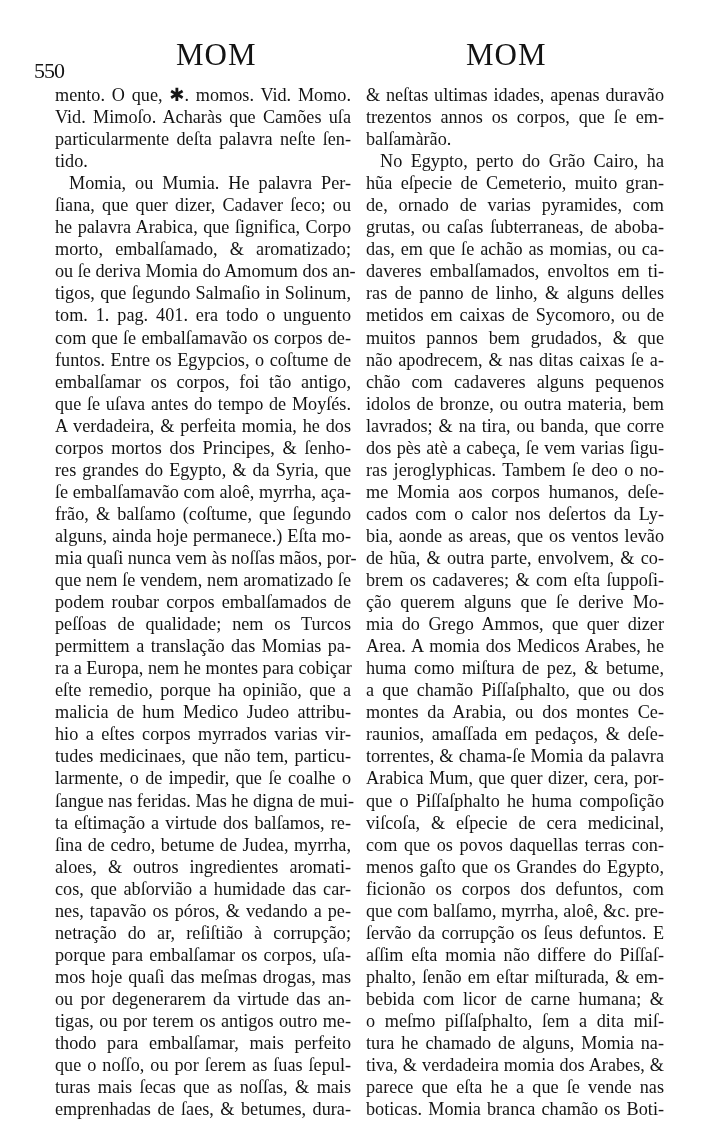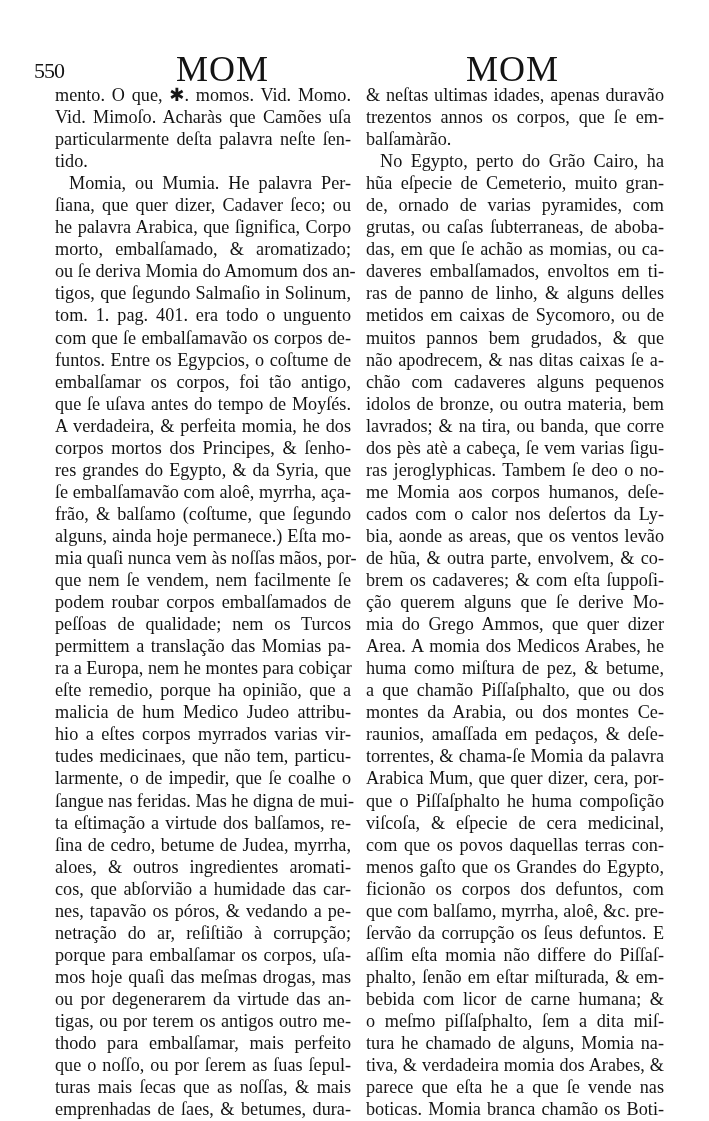--- a/index.html
+++ b/index.html
@@ -1,21 +1,21 @@
 <!DOCTYPE html>
 <html><head>
 <meta charset="utf-8">
 <style>
   html, body { margin: 0; padding: 0; background: #ffffff; }
   body { width: 709px; height: 1121px; position: relative; overflow: hidden;
          font-family: "DejaVu Serif", "Liberation Serif", serif; color: #141414; }
   .page { position: absolute; left: 0; top: 0; width: 669px; height: 1121px; }
   .pagenum { position: absolute; left: 34px; top: 58px; font-size: 22px; letter-spacing: -1px;
              font-family: "Liberation Serif", serif; }
-  .runhead { position: absolute; top: 48px; font-size: 36px; font-family: "Liberation Serif", serif;
+  .runhead { position: absolute; top: 37px; font-size: 31px; font-family: "Liberation Serif", serif;
              letter-spacing: 1px; }
   .runhead.left { left: 176px; }
   .runhead.right { left: 466px; }
   .col { position: absolute; top: 84px; }
   .col.left { left: 55px; width: 296px; }
   .col.right { left: 366px; width: 298px; }
   .line { height: 22.05px; line-height: 22.05px; font-size: 18.2px; white-space: nowrap;
           text-align: justify; text-align-last: justify; font-family: "Liberation Serif", serif;
           overflow: visible; }
   .line.last { text-align-last: left; }
@@ -45,21 +45,21 @@
       <div class="line">funtos. Entre os Egypcios, o coſtume de</div>
       <div class="line">embalſamar os corpos, foi tão antigo,</div>
       <div class="line">que ſe uſava antes do tempo de Moyſés.</div>
       <div class="line">A verdadeira, &amp; perfeita momia, he dos</div>
       <div class="line">corpos mortos dos Principes, &amp; ſenho-</div>
       <div class="line">res grandes do Egypto, &amp; da Syria, que</div>
       <div class="line">ſe embalſamavão com aloê, myrrha, aça-</div>
       <div class="line">frão, &amp; balſamo (coſtume, que ſegundo</div>
       <div class="line">alguns, ainda hoje permanece.) Eſta mo-</div>
       <div class="line">mia quaſi nunca vem às noſſas mãos, por-</div>
-      <div class="line">que nem ſe vendem, nem facilmente ſe</div>
+      <div class="line">que nem ſe vendem, nem aromatizado ſe</div>
       <div class="line">podem roubar corpos embalſamados de</div>
       <div class="line">peſſoas de qualidade; nem os Turcos</div>
       <div class="line">permittem a translação das Momias pa-</div>
       <div class="line">ra a Europa, nem he montes para cobiçar</div>
       <div class="line">eſte remedio, porque ha opinião, que a</div>
       <div class="line">malicia de hum Medico Judeo attribu-</div>
       <div class="line">hio a eſtes corpos myrrados varias vir-</div>
       <div class="line">tudes medicinaes, que não tem, particu-</div>
       <div class="line">larmente, o de impedir, que ſe coalhe o</div>
       <div class="line">ſangue nas feridas. Mas he digna de mui-</div>

